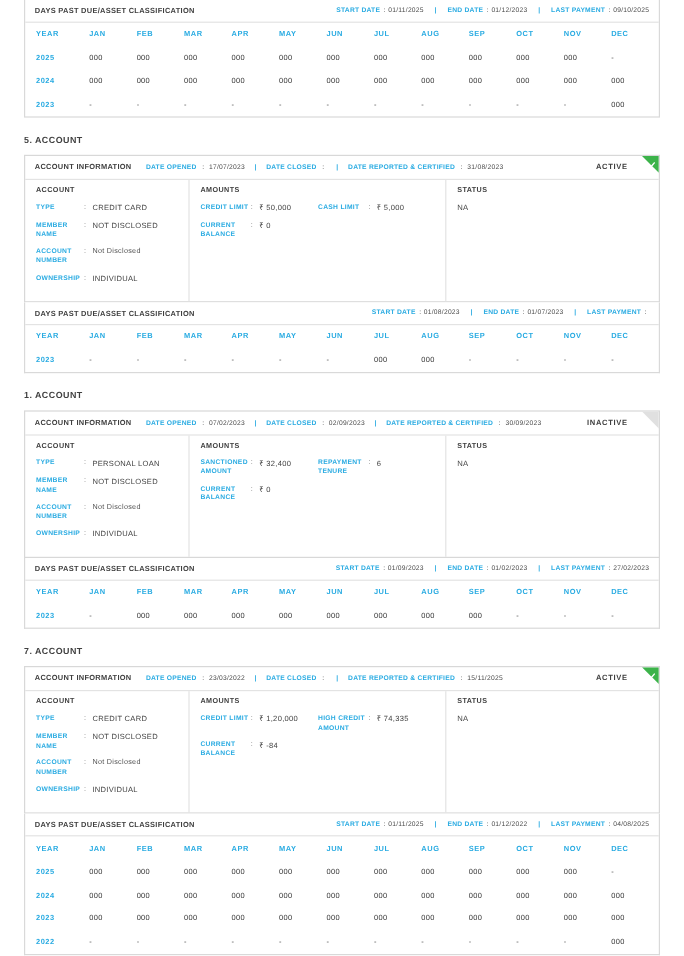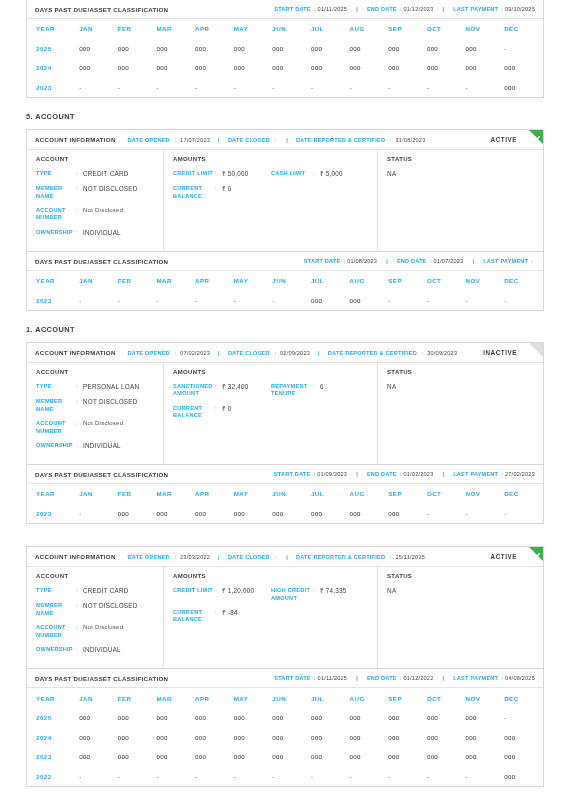--- a/index.html
+++ b/index.html
@@ -13,21 +13,21 @@
     font-family: "Liberation Sans", sans-serif;
     color: #4a4a4a;
     -webkit-font-smoothing: antialiased;
   }
   .page {
     position: relative;
     width: 570px;
     height: 797px;
     overflow: hidden;
     box-sizing: border-box;
-    padding: 0 26px;
+    padding: 0 20px;
   }
 
   
   .card {
     border: 1px solid #d8d8d8;
     background: #fff;
     position: relative;
   }
 
   
@@ -666,20 +666,21 @@
                 <td>-</td>
                 <td>-</td>
               </tr>
             </tbody>
       </table>
     </div>
   </div>
 
   <div class="account-section">
     <div class="spacer-sec"></div>
+    <div class="sec-title">7. ACCOUNT</div>
     <div style="height:8px"></div>
     <div class="card">
       <div class="acct-head">
         <span class="acct-head-title">ACCOUNT INFORMATION</span>
         <span class="acct-head-meta">
           <span class="grp">
             <span class="lbl">DATE OPENED</span>
             <span class="colon">:</span>
             <span class="val">23/03/2022</span>
           </span>

